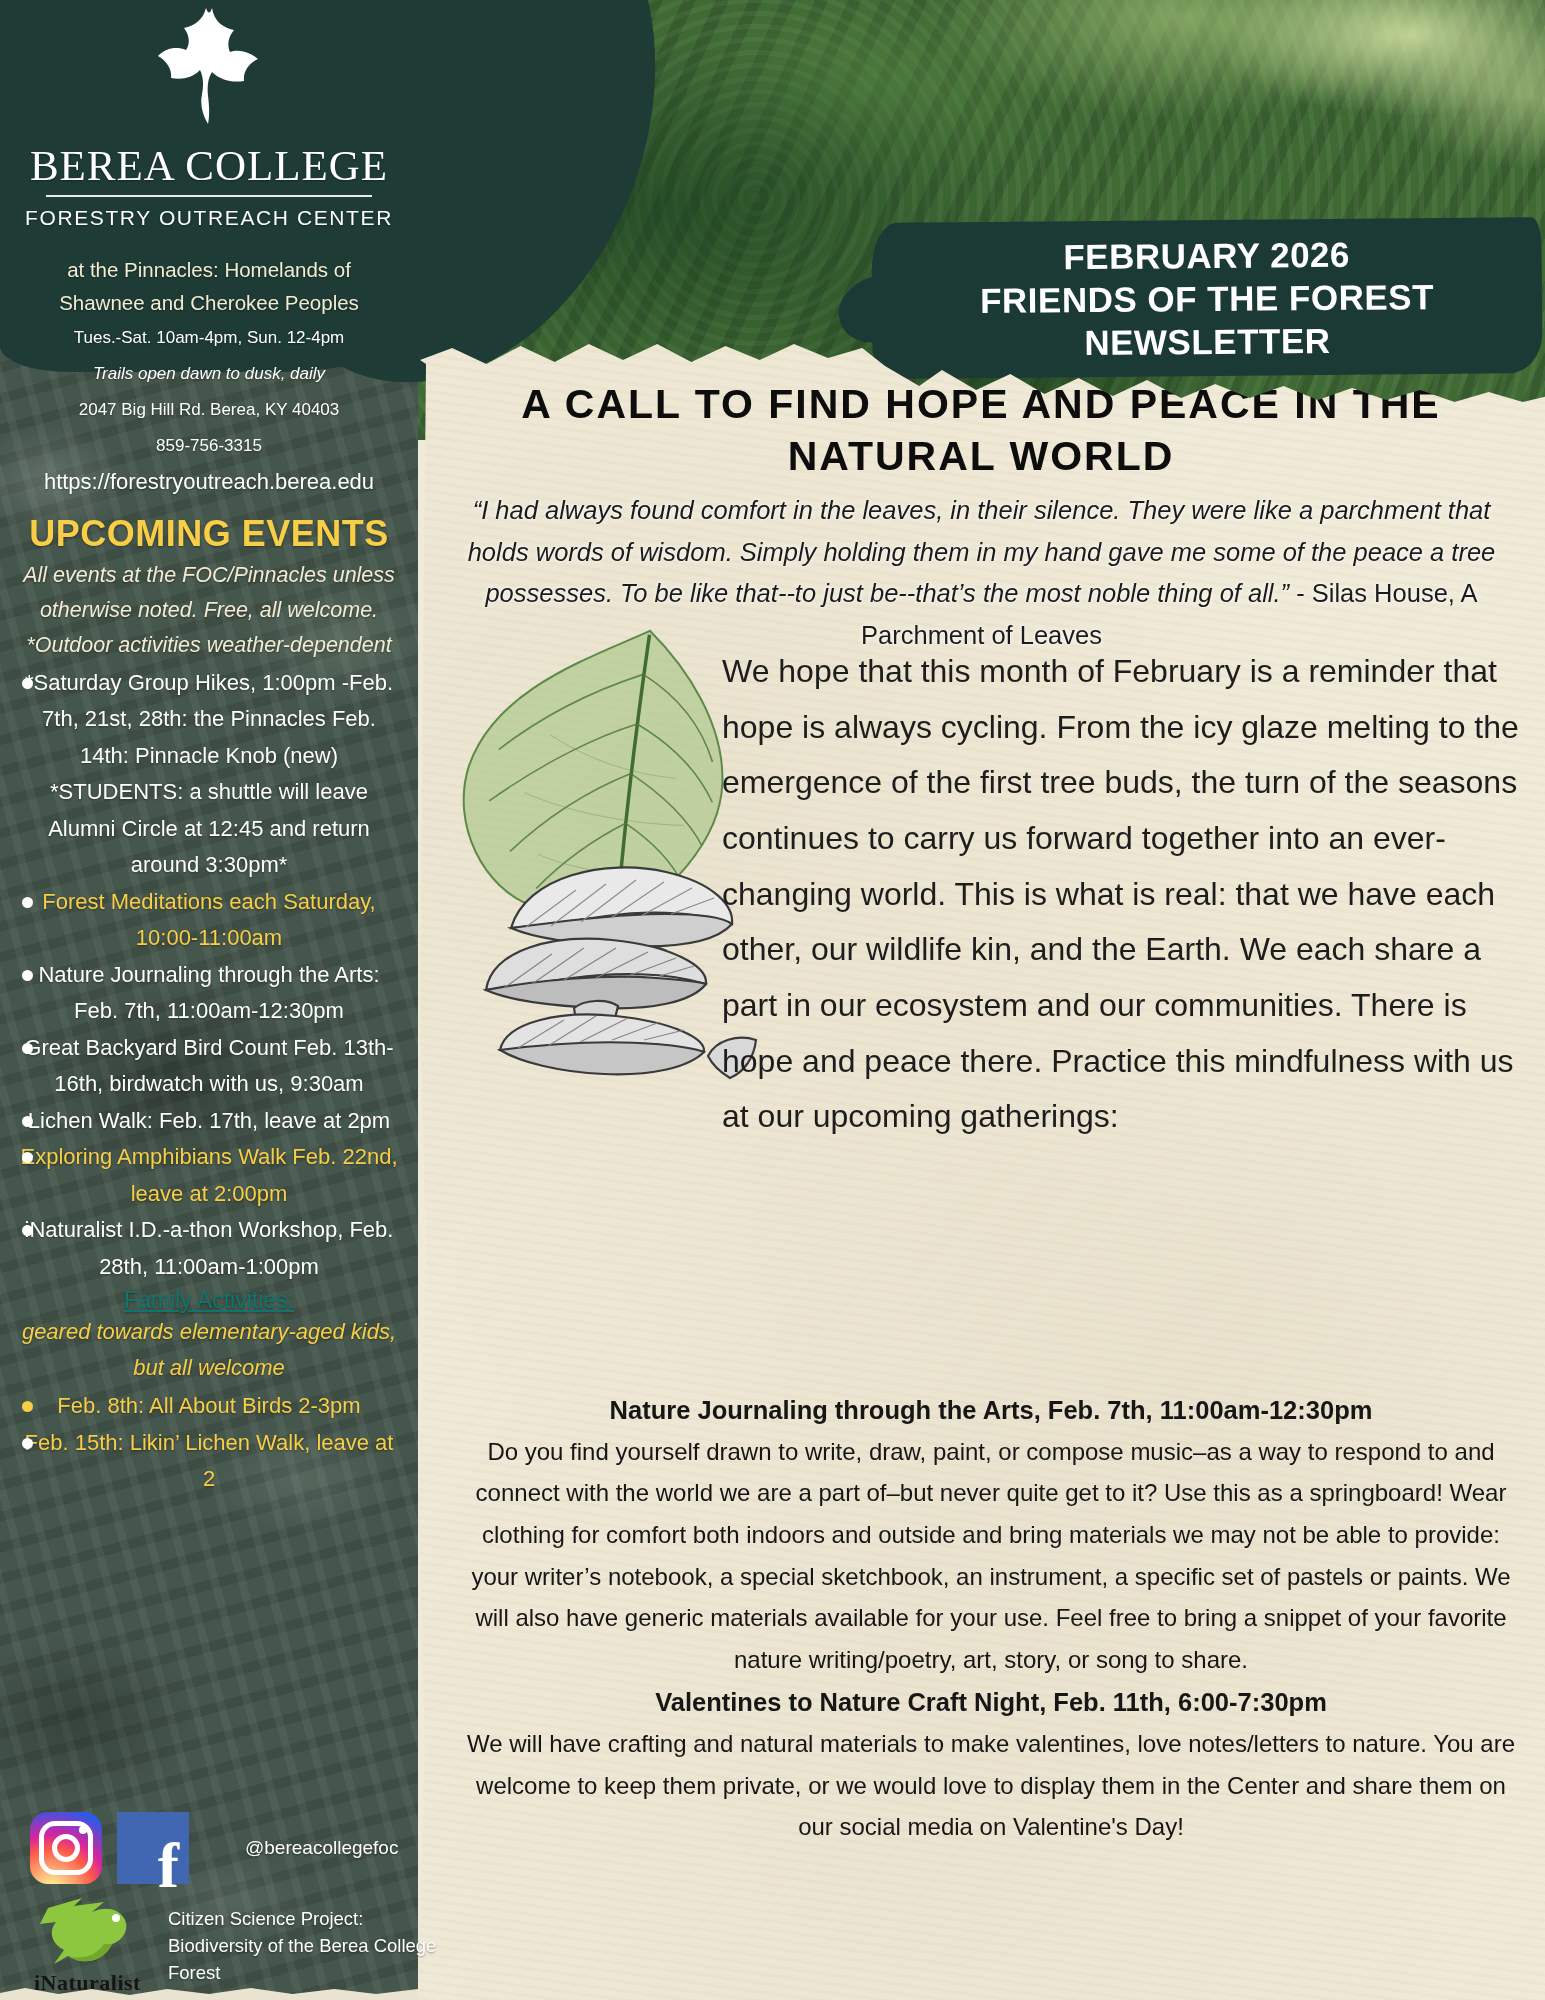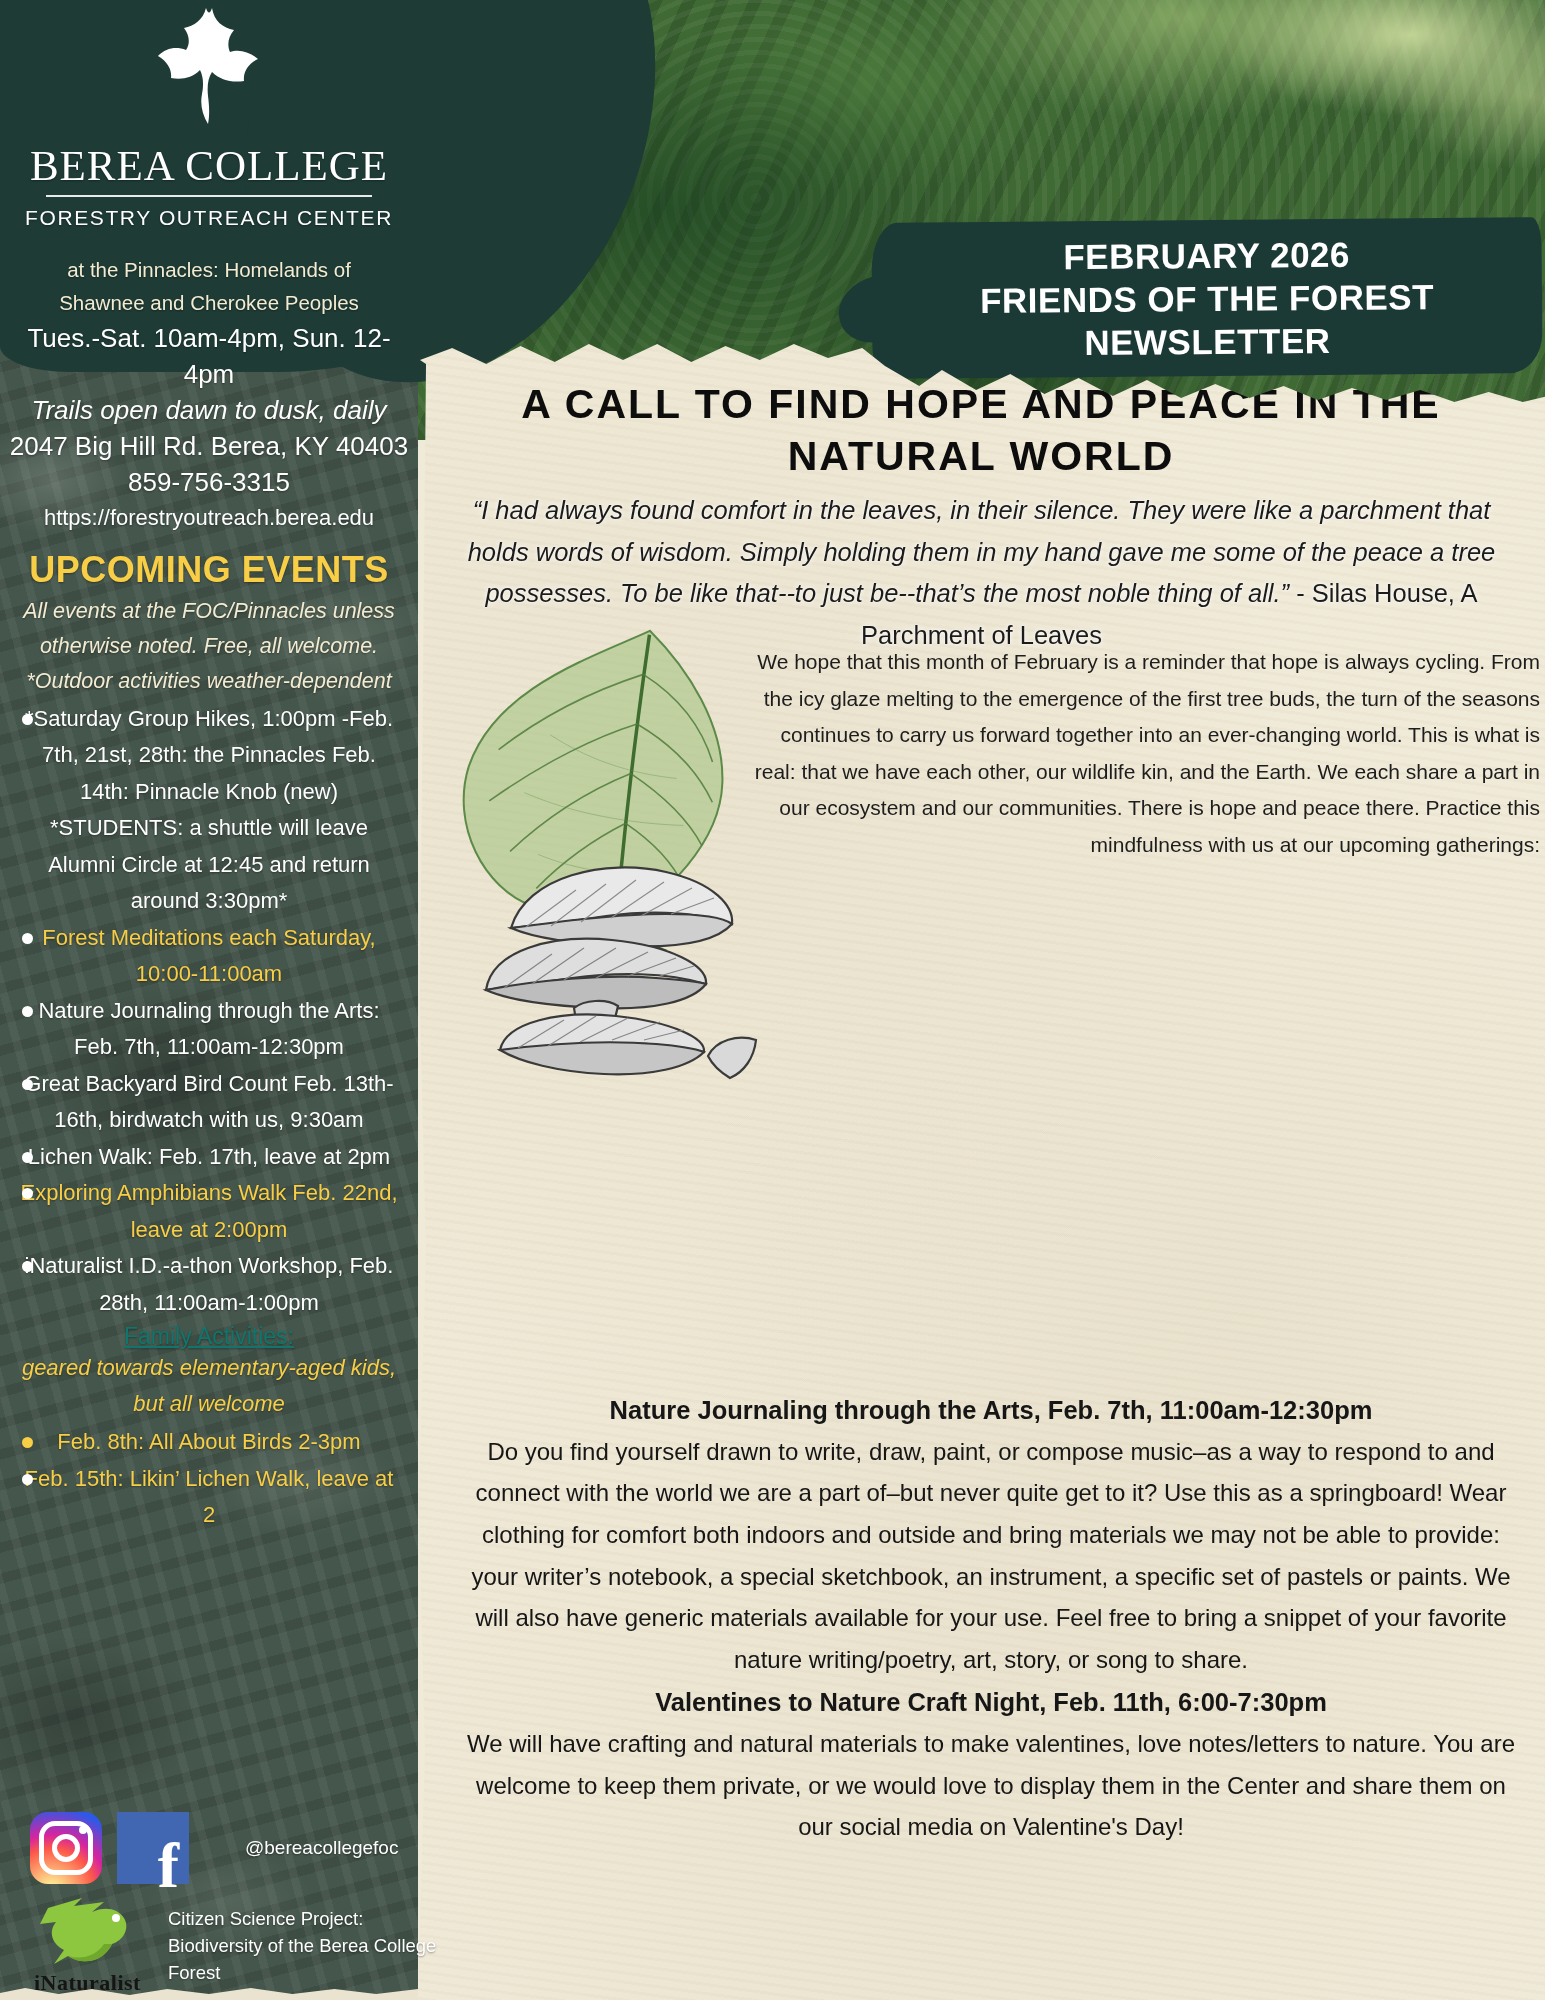--- a/index.html
+++ b/index.html
@@ -69,21 +69,21 @@
 
   .side-stack{
     position:absolute;left:0;top:0;width:418px;z-index:6;
     display:flex;flex-direction:column;align-items:center;text-align:center;color:#fff;
     text-shadow:0 1px 2px rgba(0,0,0,.35);
   }
   .org-name{font-family:"Liberation Serif",serif;font-size:43px;letter-spacing:1px;margin-top:8px;line-height:1.1;}
   .org-rule{width:326px;height:2px;background:rgba(255,255,255,.9);margin-top:6px;}
   .org-unit{font-size:21px;letter-spacing:1.6px;margin-top:9px;}
   .land-ack{color:#F3ECD2;font-size:20.5px;line-height:1.6;margin-top:24px;width:330px;}
-  .info{font-size:26px;line-height:36px;width:410px;}
+  .info{font-size:17px;line-height:36px;width:410px;}
   .italic{font-style:italic;}
   .events-heading{color:#F7CE46;font-weight:700;font-size:36px;margin-top:13px;letter-spacing:.5px;}
   .events-note{color:#F3ECD2;font-style:italic;font-size:21.5px;line-height:35px;width:404px;margin-top:3px;}
   ul.ev-list{list-style:none;margin:2px 0 0 0;padding:0;width:418px;}
   ul.ev-list li{position:relative;font-size:22px;line-height:36.5px;padding:0 16px;margin:0;}
   ul.ev-list li .dot{position:absolute;left:22px;top:13px;width:11px;height:11px;border-radius:50%;}
   .dot.white{background:#fff;}
   .dot.yellow{background:#F7CE46;}
   li.white{color:#fff;}
   li.yellow{color:#F7CE46;}
@@ -130,22 +130,22 @@
     position:absolute;left:30px;top:40px;width:1066px;text-align:center;
     font-weight:700;font-size:41px;line-height:1.28;letter-spacing:2px;color:#0d0d0d;
   }
   .quote{
     position:absolute;left:26px;top:152px;width:1075px;text-align:center;
     font-size:25.5px;line-height:1.63;color:#1b1b1b;
     text-shadow:0 0 6px rgba(255,255,255,.95),0 0 2px rgba(255,255,255,.9);
   }
   .quote .q{font-style:italic;}
   .intro{
-    position:absolute;left:322px;top:306px;width:800px;text-align:right;
-    font-size:21px;line-height:1.74;color:#1d1d1d;
+    position:absolute;left:304px;top:306px;width:800px;text-align:left;
+    font-size:32px;line-height:1.74;color:#1d1d1d;
   }
   .leaf-art{position:absolute;left:8px;top:282px;width:340px;height:330px;}
   .mushroom-art{position:absolute;left:38px;top:512px;width:330px;height:250px;}
   .articles{position:absolute;left:40px;top:1050px;width:1066px;text-align:center;color:#161616;}
   .articles h3{margin:4px 0 2px 0;font-size:25.5px;font-weight:700;line-height:1.45;}
   .articles p{margin:0 0 2px 0;font-size:24px;line-height:1.73;}
 </style>
 </head>
 <body>
 

